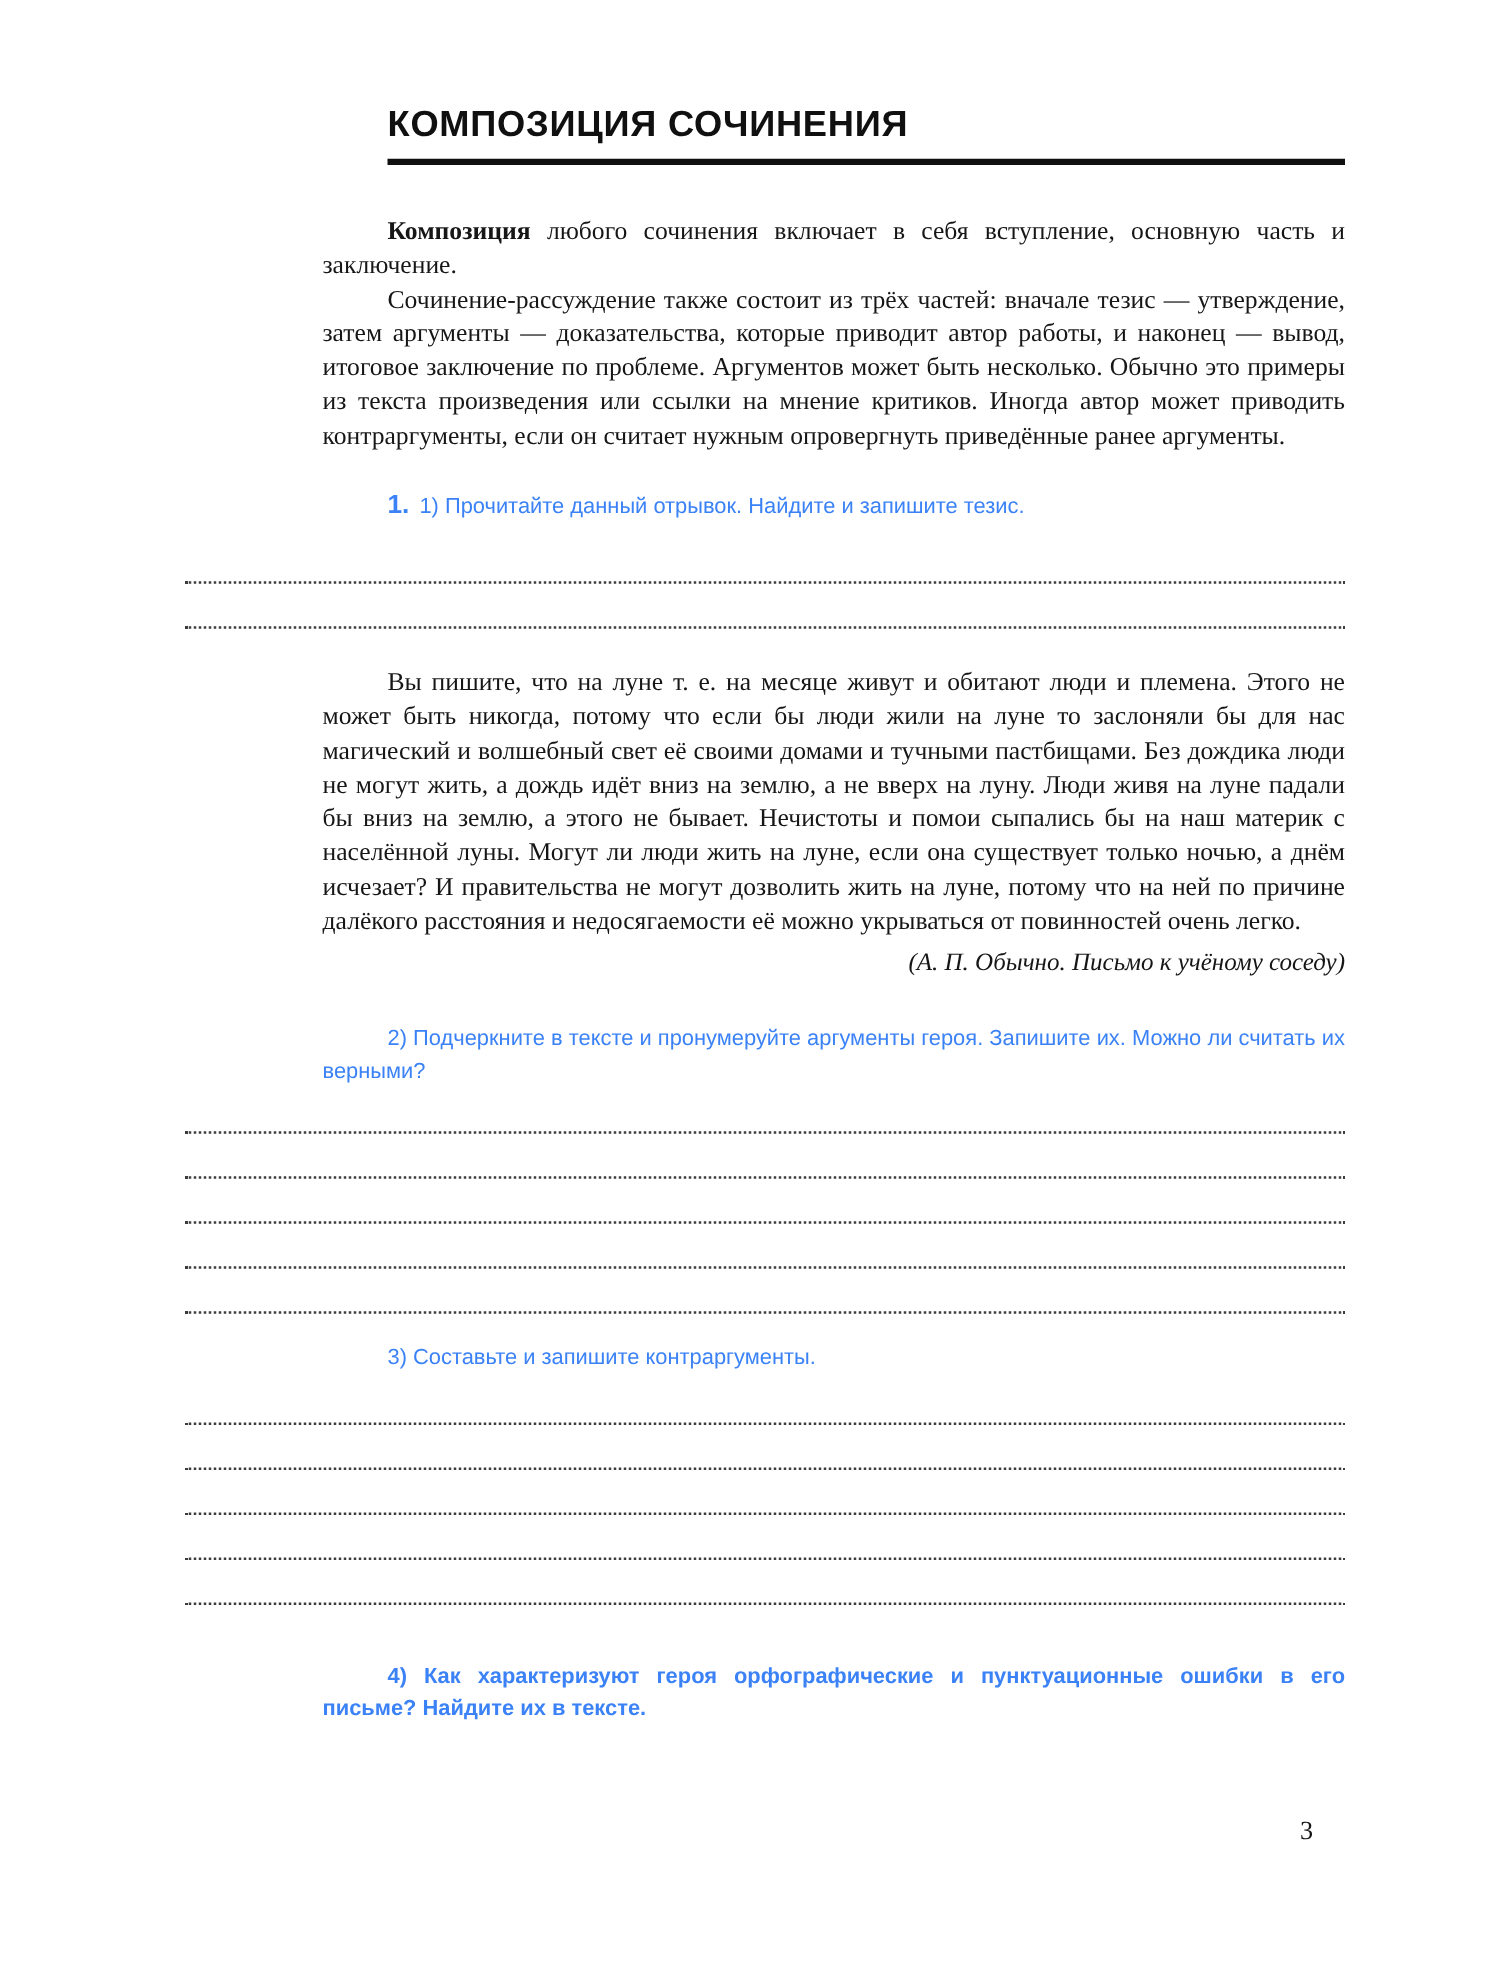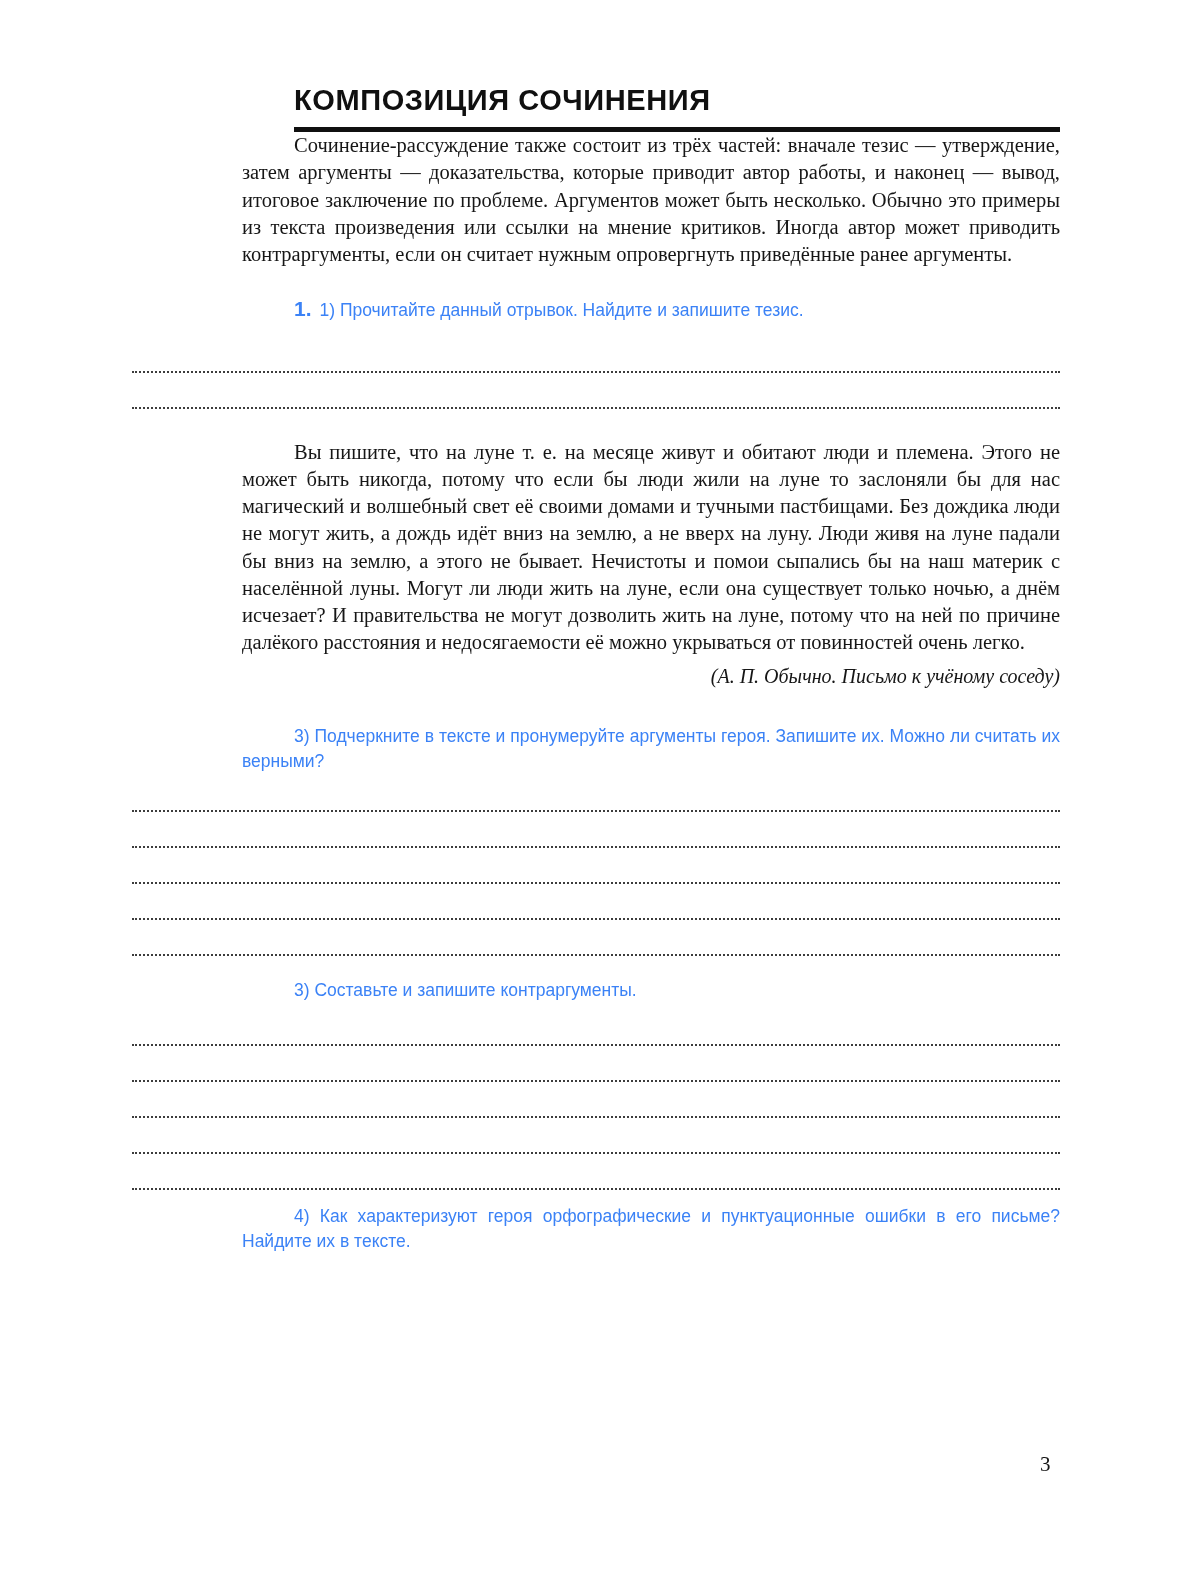--- a/index.html
+++ b/index.html
@@ -8,21 +8,21 @@
     position: relative;
     width: 1200px;
     height: 1573px;
     background: #ffffff;
     color: #161616;
     font-family: "Liberation Serif", serif;
     overflow: hidden;
   }
   .content {
     position: absolute;
-    left: 242px;
+    left: 258px;
     top: 0;
     width: 818px;
   }
   .heading {
     margin: 84px 0 0 52px;
     font-family: "Liberation Sans", sans-serif;
     font-weight: 700;
     font-size: 29px;
     letter-spacing: 0.6px;
     color: #101010;
@@ -69,54 +69,55 @@
   }
   .quote { margin-top: 30px; }
   .attribution {
     margin: 8px 0 0 0;
     font-size: 20px;
     font-style: italic;
     text-align: right;
   }
   .task-2 { margin-top: 36px; }
   .task-3 { margin-top: 22px; }
-  .task-4 { margin-top: 14px; }
+  .task-4 { margin-top: 44px; font-weight: bold; }
   .page-number {
     position: absolute;
     left: 1040px;
     top: 1452px;
     font-size: 21px;
     font-family: "Liberation Serif", serif;
     color: #161616;
   }
 </style>
 </head>
 <body>
 
 <div class="page">
   <div class="content">
 
     <h1 class="heading">КОМПОЗИЦИЯ СОЧИНЕНИЯ</h1>
     <div class="heading-rule"></div>
 
+    <p class="para first"><span class="bold">Композиция</span><span> любого сочинения включает в себя вступление, основную часть и заключение.</span></p>
 
     <p class="para">Сочинение-рассуждение также состоит из трёх частей: вначале тезис — утверждение, затем аргументы — доказательства, которые приводит автор работы, и наконец — вывод, итоговое заключение по проблеме. Аргументов может быть несколько. Обычно это примеры из текста произведения или ссылки на мнение критиков. Иногда автор может приводить контраргументы, если он считает нужным опровергнуть приведённые ранее аргументы.</p>
 
     <p class="task task-1"><span class="ex-num">1.</span><span>1) Прочитайте данный отрывок. Найдите и запишите тезис.</span></p>
 
     <div class="lines lines-task1">
       <div class="dotted-line"></div>
       <div class="dotted-line"></div>
     </div>
 
     <p class="para quote">Вы пишите, что на луне т. е. на месяце живут и обитают люди и племена. Этого не может быть никогда, потому что если бы люди жили на луне то заслоняли бы для нас магический и волшебный свет её своими домами и тучными пастбищами. Без дождика люди не могут жить, а дождь идёт вниз на землю, а не вверх на луну. Люди живя на луне падали бы вниз на землю, а этого не бывает. Нечистоты и помои сыпались бы на наш материк с населённой луны. Могут ли люди жить на луне, если она существует только ночью, а днём исчезает? И правительства не могут дозволить жить на луне, потому что на ней по причине далёкого расстояния и недосягаемости её можно укрываться от повинностей очень легко.</p>
 
     <p class="attribution">(А. П. Обычно. Письмо к учёному соседу)</p>
 
-    <p class="task task-2">3) Подчеркните в тексте и пронумеруйте аргументы героя. Запишите их. Можно ли считать их верными?</p>
+    <p class="task task-2">2) Подчеркните в тексте и пронумеруйте аргументы героя. Запишите их. Можно ли считать их верными?</p>
 
     <div class="lines lines-task2">
       <div class="dotted-line"></div>
       <div class="dotted-line"></div>
       <div class="dotted-line"></div>
       <div class="dotted-line"></div>
       <div class="dotted-line"></div>
     </div>
 
     <p class="task task-3">3) Составьте и запишите контраргументы.</p>

